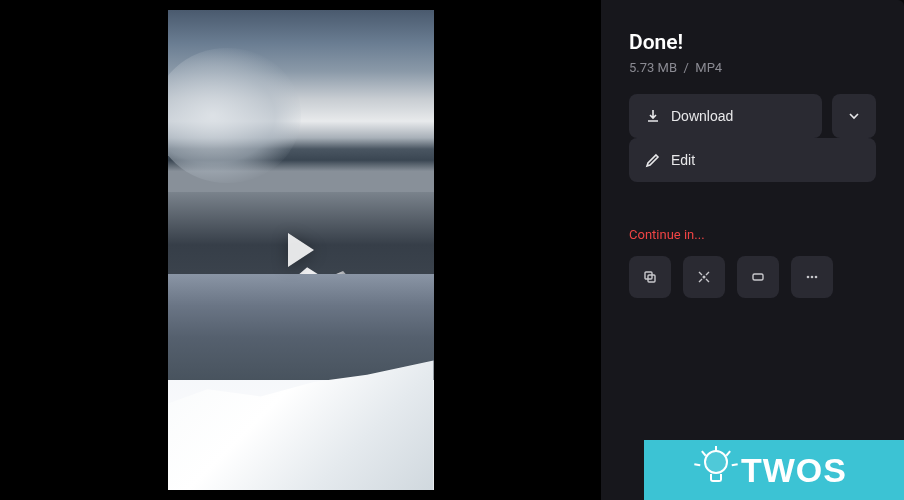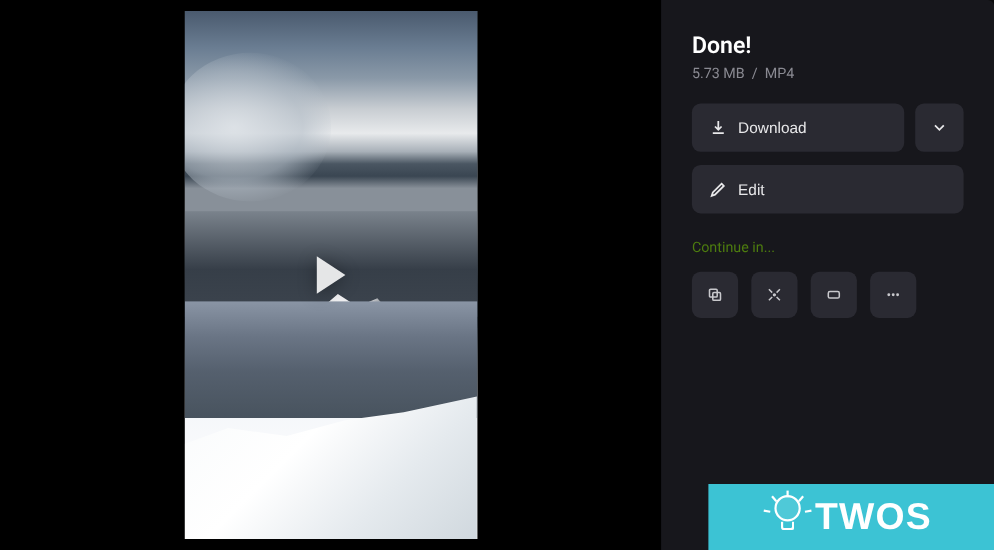--- a/index.html
+++ b/index.html
@@ -95,21 +95,20 @@
   margin-bottom: 6px;
 }
 .file-meta {
   font-size: 13px;
   color: #8a8a92;
   margin-bottom: 19px;
 }
 .btn-row {
   display: flex;
   gap: 10px;
-  margin-bottom: 12px;
 }
 .btn {
   background: #2a2a32;
   border: none;
   border-radius: 8px;
   color: #e8e8ea;
   font-size: 14px;
   font-weight: 500;
   height: 44px;
   display: flex;
@@ -125,22 +124,22 @@
   width: 44px;
   justify-content: center;
 }
 .btn-edit {
   width: 100%;
   padding: 0 16px;
   gap: 10px;
 }
 .continue-label {
   font-size: 13px;
-  color: #4d7c0f;
-  margin-top: 24px;
+  color: #ef4444;
+  margin-top: 45px;
   margin-bottom: 14px;
 }
 .icon-row {
   display: flex;
   gap: 12px;
 }
 .icon-btn {
   width: 42px;
   height: 42px;
   background: #2a2a32;

